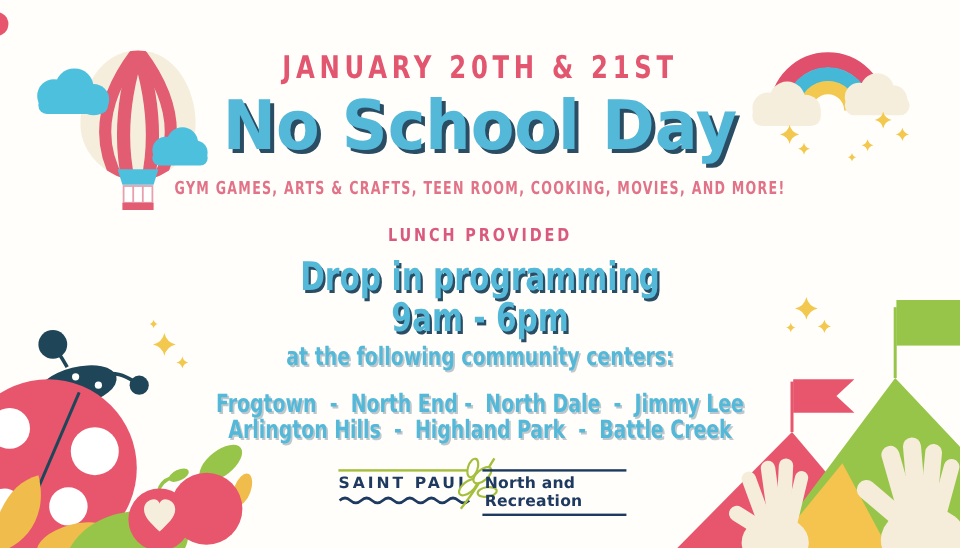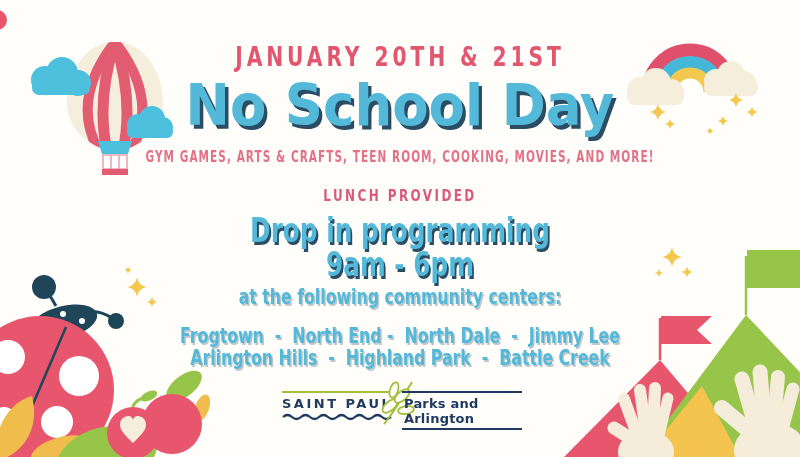--- a/index.html
+++ b/index.html
@@ -186,18 +186,18 @@
         <g fill="#fffefa" stroke="#a4bf3b" stroke-width="1.8">
           <ellipse cx="12" cy="30" rx="9" ry="4.5" transform="rotate(-40 12 30)"></ellipse>
           <ellipse cx="24" cy="20" rx="9" ry="4.5" transform="rotate(-40 24 20)"></ellipse>
           <ellipse cx="16" cy="14" rx="8" ry="4" transform="rotate(-72 16 14)"></ellipse>
           <ellipse cx="28" cy="34" rx="8" ry="4" transform="rotate(-8 28 34)"></ellipse>
         </g>
       </svg>
     </div>
     <div class="logo-right">
       <div class="rule navy-rule"></div>
-      <div class="logo-dept">Parks and Arlington</div>
+      <div class="logo-dept">North and Recreation</div>
       <div class="rule navy-rule"></div>
     </div>
   </div>
 
 </div>
 
 </body></html>

